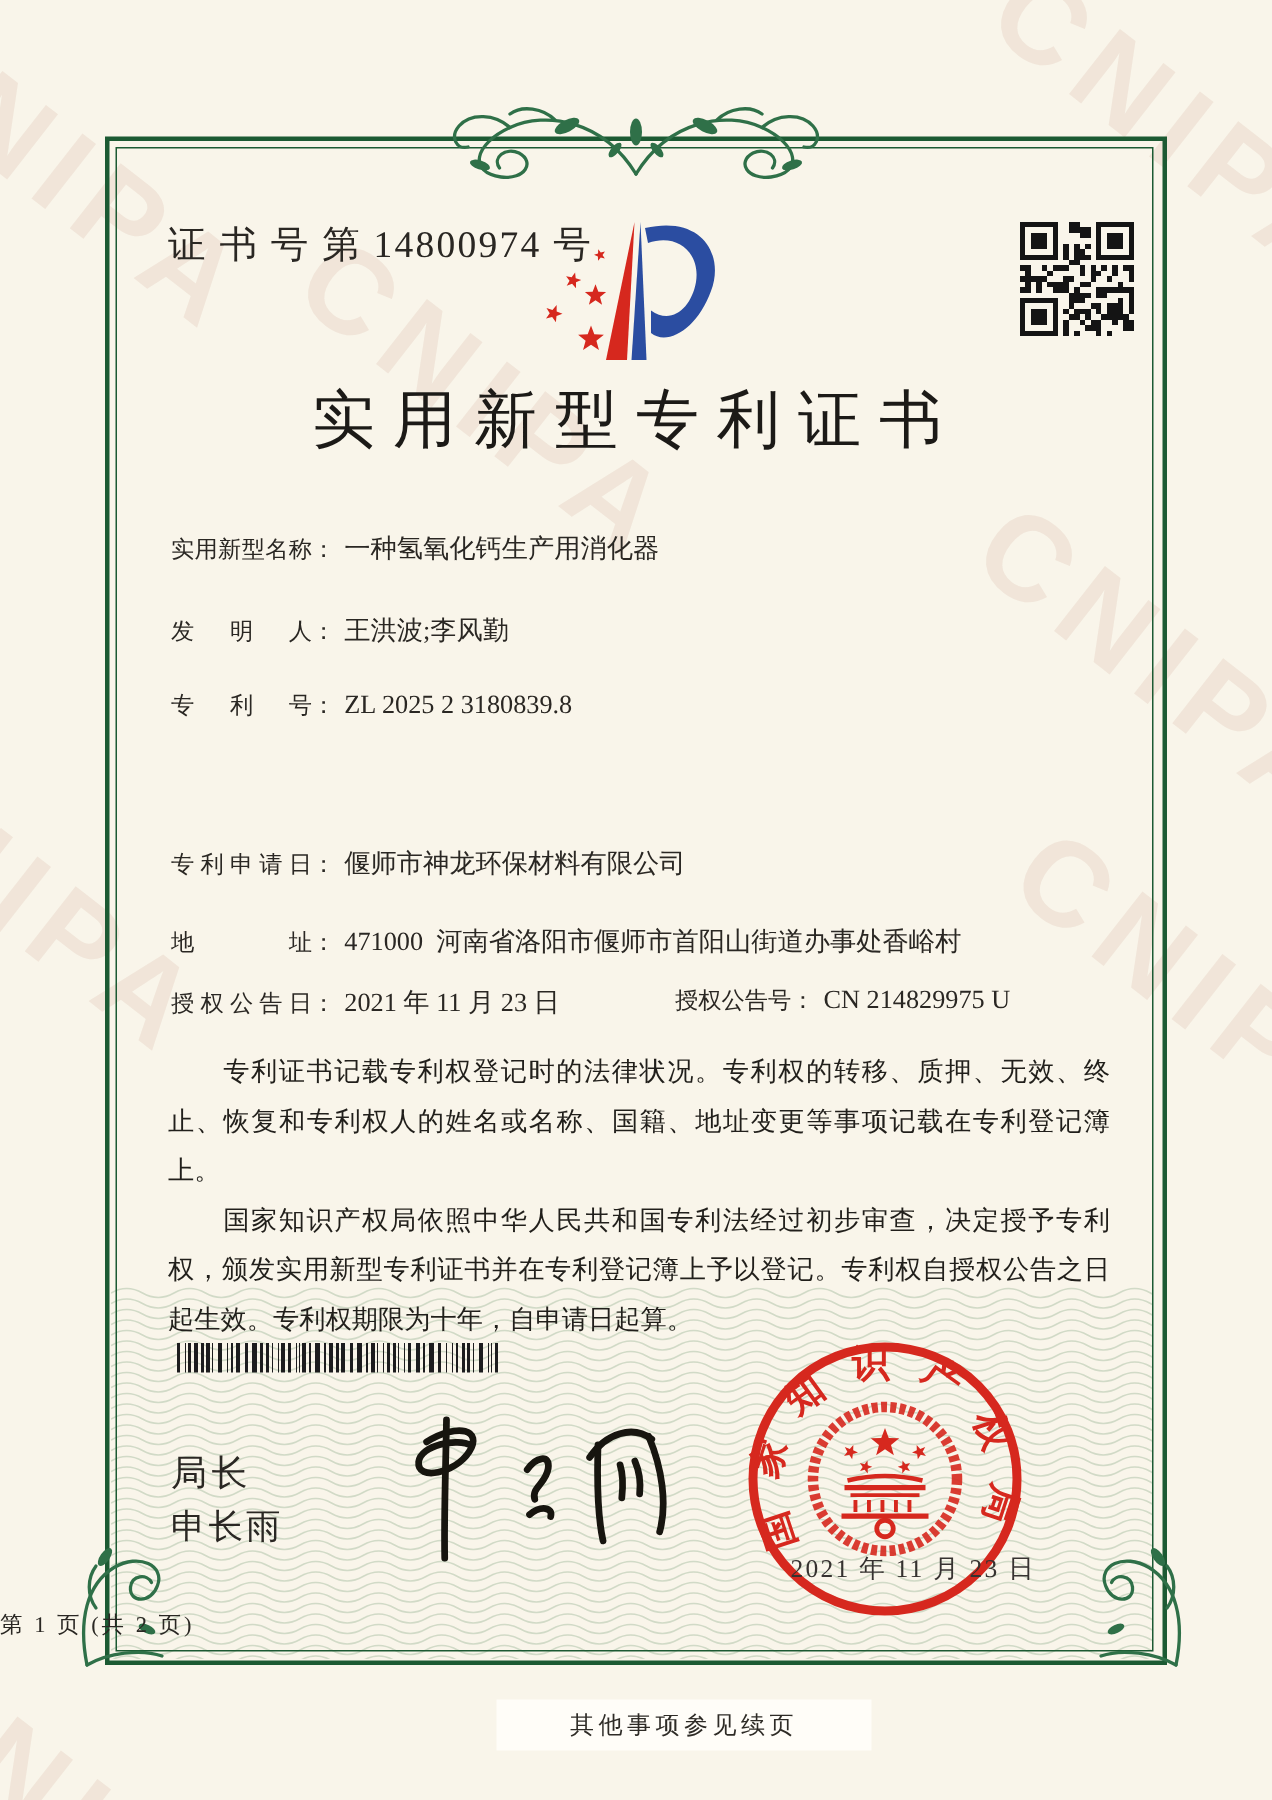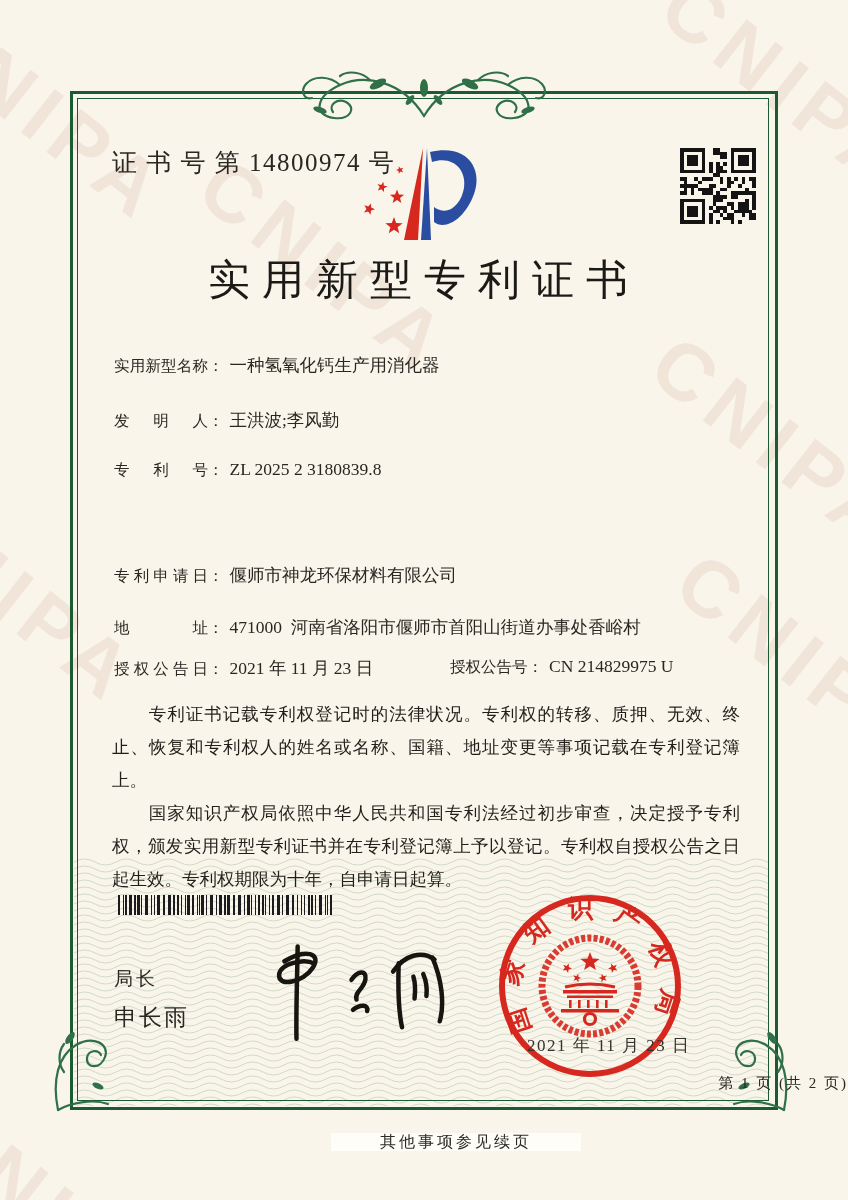--- a/index.html
+++ b/index.html
@@ -27,31 +27,31 @@
   .row{position:absolute;left:114px;width:630px;font-size:17.5px;z-index:3;white-space:nowrap;}
   .row .lab{display:inline-block;width:94px;font-size:15.5px;text-align:justify;
             text-align-last:justify;vertical-align:baseline;}
   .row .col{font-size:15.5px;}
   .row .val{margin-left:6px;white-space:pre;}
   .row .grant{position:absolute;left:336px;top:0;text-align:center;}
   .bodytext{position:absolute;left:112px;top:698px;width:628px;z-index:3;}
   .bodytext p{margin:0;font-size:17.5px;line-height:33px;text-align:justify;
               text-indent:2.1em;color:#211f1b;}
   .barcode{position:absolute;left:118px;top:895px;width:218px;height:20px;z-index:3;fill:#1c1c1e;}
-  .signoff-title{position:absolute;left:114px;top:966px;font-size:19px;letter-spacing:3px;z-index:3;}
+  .signoff-title{position:absolute;left:114px;top:966px;font-size:24px;letter-spacing:3px;z-index:3;}
   .signoff-name{position:absolute;left:114px;top:1002px;font-size:23px;letter-spacing:2px;z-index:3;}
   .signature{position:absolute;left:248px;top:938px;width:200px;height:104px;z-index:4;
              transform:rotate(-3deg);}
   .signature path{stroke:#17150f;stroke-width:4.5;fill:none;stroke-linecap:round;}
   .seal{position:absolute;left:496px;top:892px;width:188px;height:188px;z-index:4;}
   .seal-date{position:absolute;left:527px;top:1034px;width:200px;font-size:17px;
              letter-spacing:1.5px;color:#363230;z-index:5;}
-  .page-info{position:absolute;left:0;right:0;top:1074px;text-align:right;font-size:15px;
-             letter-spacing:2px;z-index:3;margin-left:32px;}
-  .note-box{position:absolute;left:331px;top:1133px;width:250px;height:18px;background:#fffdf8;
+  .page-info{position:absolute;left:0;right:0;top:1074px;text-align:left;font-size:15px;
+             letter-spacing:2px;z-index:3;}
+  .note-box{position:absolute;left:331px;top:1133px;width:250px;height:34px;background:#fffdf8;
             z-index:3;display:flex;align-items:center;justify-content:center;}
   .note-box span{font-size:16px;letter-spacing:3px;color:#2e2b26;}
   .green-stroke{stroke:#2f7048;fill:none;stroke-width:2.2;stroke-linecap:round;}
   .green-fill{fill:#2f7048;}
 </style>
 </head>
 <body>
 
 <div class="page">
 

